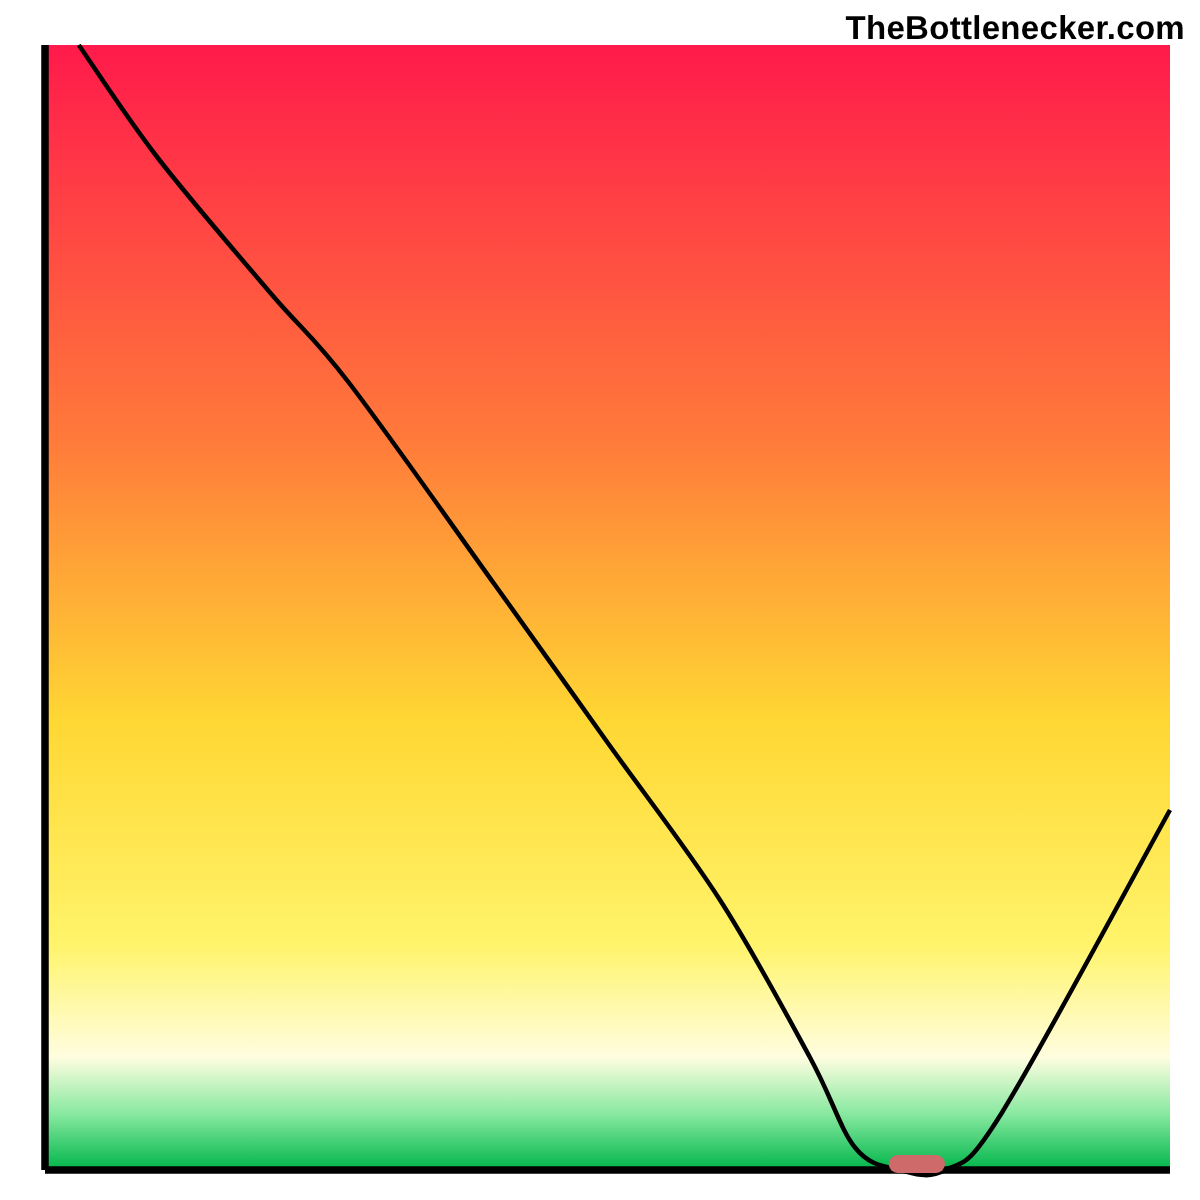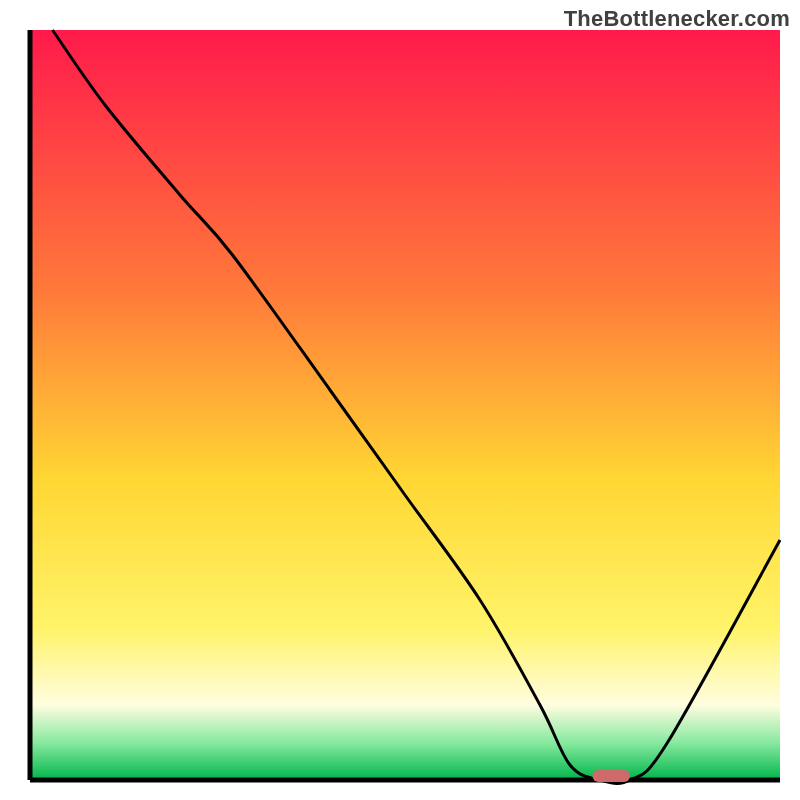--- a/index.html
+++ b/index.html
@@ -12,21 +12,21 @@
   }
   .container {
     position: relative;
     width: 800px;
     height: 800px;
   }
   .attribution {
     position: absolute;
     top: 6px;
     right: 10px;
-    color: #404040;
+    color: #000000;
     font-size: 22px;
     font-weight: bold;
     letter-spacing: 0.2px;
   }
   svg {
     display: block;
   }
 </style>
 </head>
 <body>

